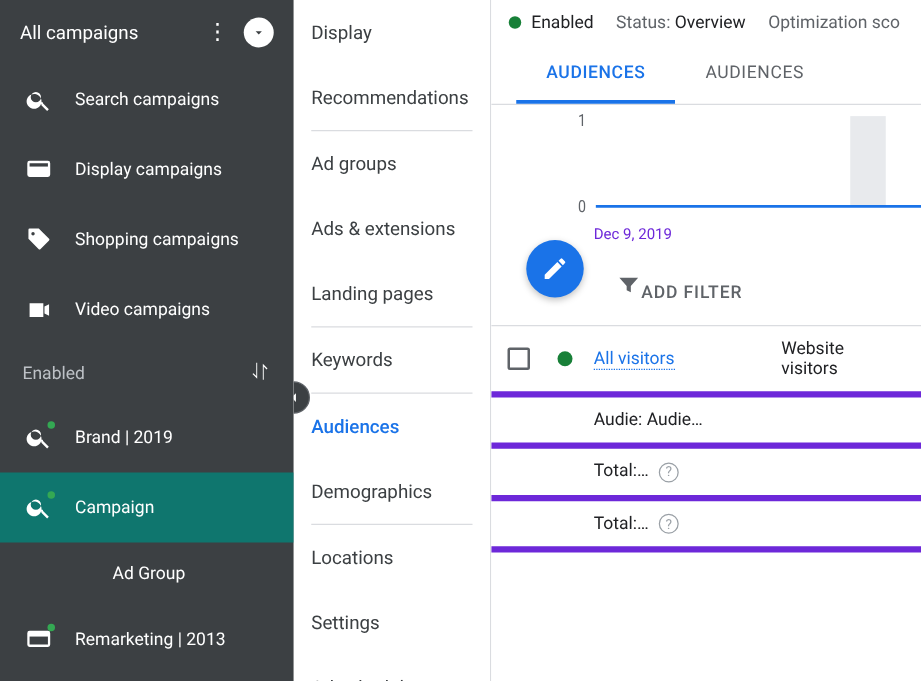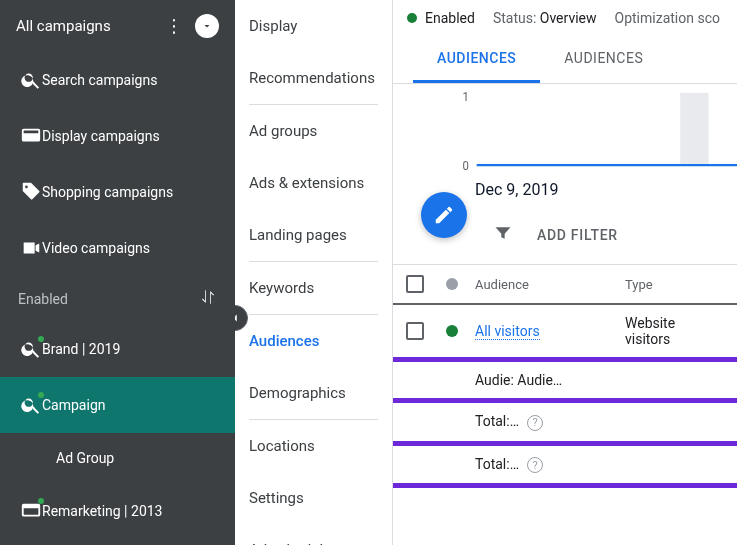--- a/index.html
+++ b/index.html
@@ -30,25 +30,25 @@
   }
   .sidebar-top-title { font-size: 15px; }
   .sidebar-top-actions { display: flex; align-items: center; gap: 12px; }
   .dots-icon { font-size: 18px; line-height: 1; }
   .dropdown-circle {
     width: 24px; height: 24px; border-radius: 50%;
     background: #fff; display: flex; align-items: center; justify-content: center;
   }
   .dropdown-circle svg { fill: #3c4043; }
   .side-item {
-    display: flex; align-items: center; 
+    display: flex; align-items: center; gap: 18px;
     padding: 17px 20px;
     cursor: pointer;
   }
-  .side-item.indent { padding-left: 56px; text-align: center; }
+  .side-item.indent { padding-left: 90px; text-align: center; }
   .side-item.selected { background: #0f766e; text-align: center; }
   .side-icon {
     width: 22px; height: 22px; display: flex; align-items: center; justify-content: center;
     position: relative;
   }
   .green-dot {
     position: absolute; top: -2px; right: -2px;
     width: 6px; height: 6px; border-radius: 50%; background: #34a853;
   }
   .divider { height: 1px; background: #5f6368; margin: 0; }
@@ -111,32 +111,32 @@
   }
   .tab.active {
     color: #1a73e8; font-weight: 500; border-bottom: 3px solid #1a73e8;
   }
   .chart-area {
     position: relative; height: 100px;
     padding: 0 0 0 60px;
   }
   .chart-svg { width: 100%; height: 100%; }
   .chart-axis-label { font-size: 12px; fill: #5f6368; }
-  .chart-date { font-size: 16px; color: #0f172a; margin-left: 82px; margin-top: -4px; }
+  .chart-date { font-size: 12px; color: #6d28d9; margin-left: 82px; margin-top: -4px; }
   .fab {
     position: absolute; left: 28px; top: 192px;
     width: 46px; height: 46px; border-radius: 50%; background: #1a73e8;
     display: flex; align-items: center; justify-content: center;
     box-shadow: 0 2px 6px rgba(0,0,0,0.25);
     cursor: pointer;
     z-index: 3;
   }
   .fab svg { fill: #fff; }
   .filter-row {
-    display: flex; align-items: center; gap: 24px;
+    display: flex; align-items: flex-end; 
     padding: 24px 14px 18px 100px;
     color: #5f6368; font-size: 14px; letter-spacing: 0.7px; font-weight: 500;
   }
   .filter-icon svg { fill: #5f6368; }
   .table {
     border-top: 1px solid #dadce0;
   }
   .trow {
     display: flex; align-items: center;
     border-bottom: 5px solid #6d28d9;
@@ -322,30 +322,20 @@
   <div class="filter-row">
     <span class="filter-icon">
       <svg width="20" height="20" viewBox="0 0 24 24">
           <path d="M3 5h18l-7 8v6l-4-2v-4z"></path>
         </svg>
     </span>
     <span>ADD FILTER</span>
   </div>
 
   <div class="table">
-    <div class="trow header">
-      <div class="cell c-check">
-          <span class="checkbox"></span>
-        </div>
-      <div class="cell c-dot">
-          <span class="gray-dot"></span>
-        </div>
-      <div class="cell c-aud">Audience</div>
-      <div class="cell c-type">Type</div>
-    </div>
     <div class="trow">
       <div class="cell c-check">
           <span class="checkbox"></span>
         </div>
       <div class="cell c-dot">
           <span class="green-dot-big"></span>
         </div>
       <div class="cell c-aud"><span class="link">All visitors</span></div>
       <div class="cell c-type">Website visitors</div>
     </div>

